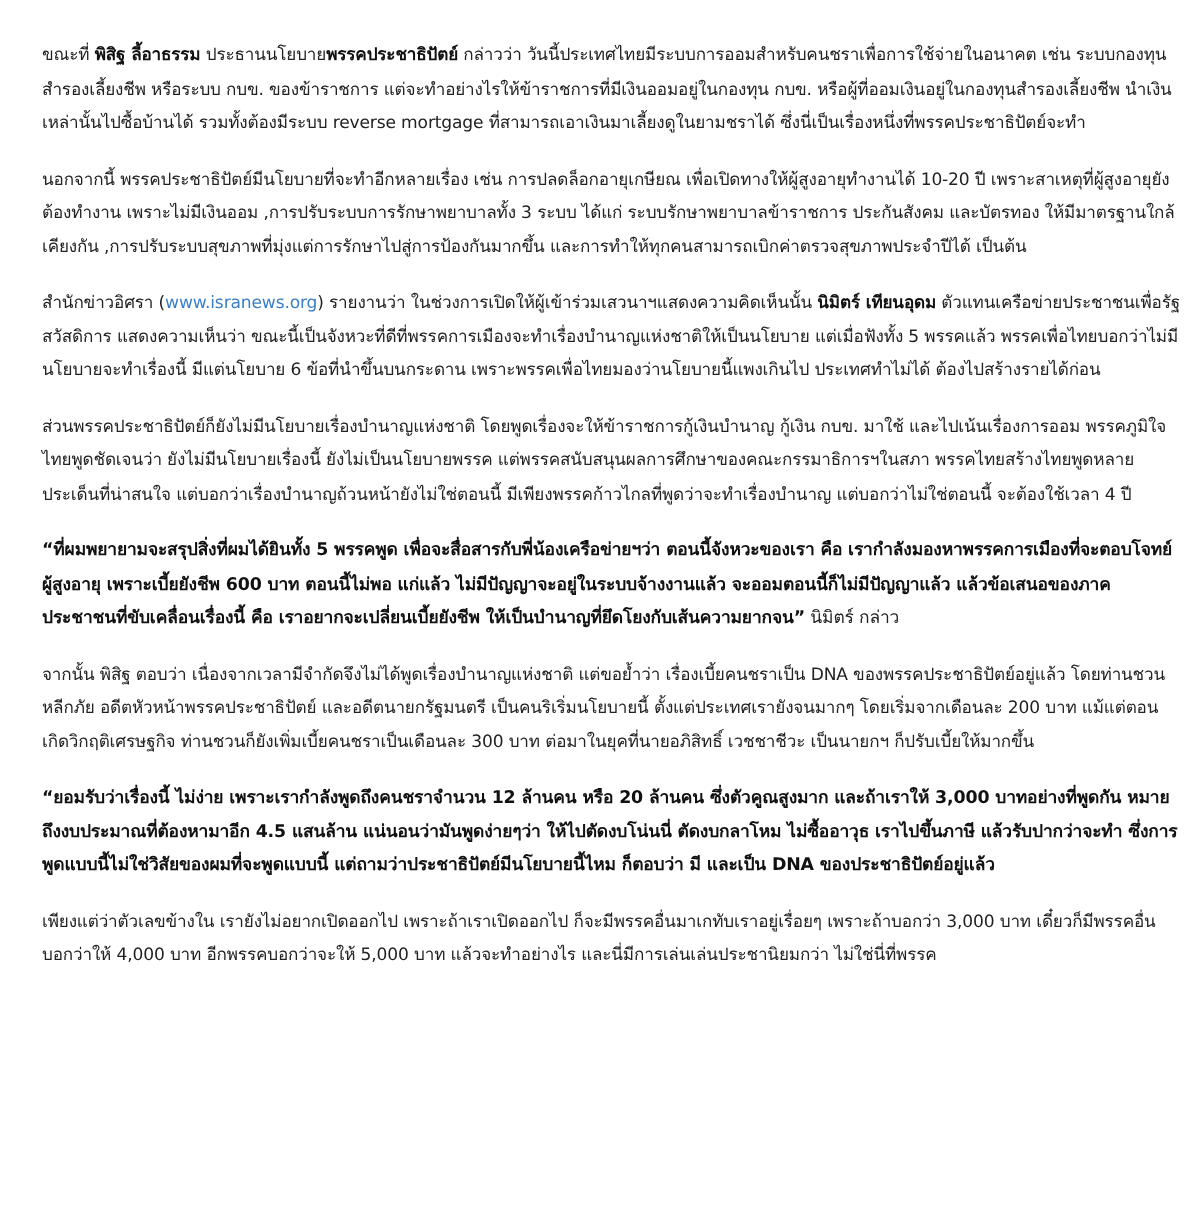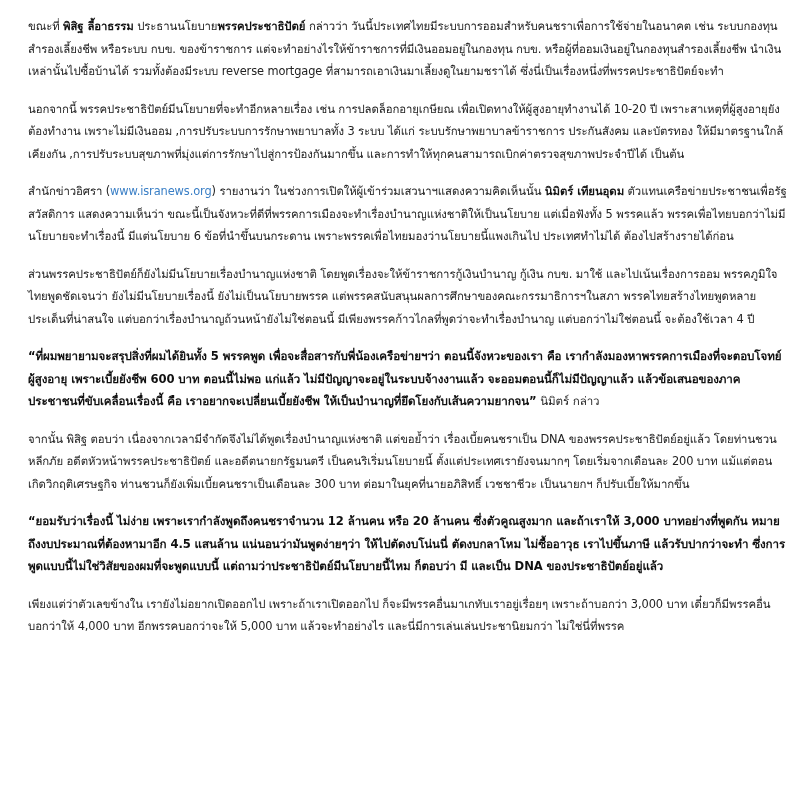--- a/index.html
+++ b/index.html
@@ -32,21 +32,21 @@
       color: #2a9d8f;
       text-decoration: underline;
     }
     .para {
       font-size: 11.4px;
       line-height: 22.5px;
       margin: 0;
       letter-spacing: -0.1px;
       word-wrap: break-word;
     }
-    .p1 { margin-top: 15px; }
+    .p1 { margin-top: 25px; }
     .gap { margin-top: 15px; }
     .quote {
       font-weight: bold;
       font-size: 11.6px;
       color: #111111;
     }
     .quote .speaker { font-weight: normal; color: #222; text-align: center; }
     b { color: #111111; }
     .link {
       color: #3a7fc6;

